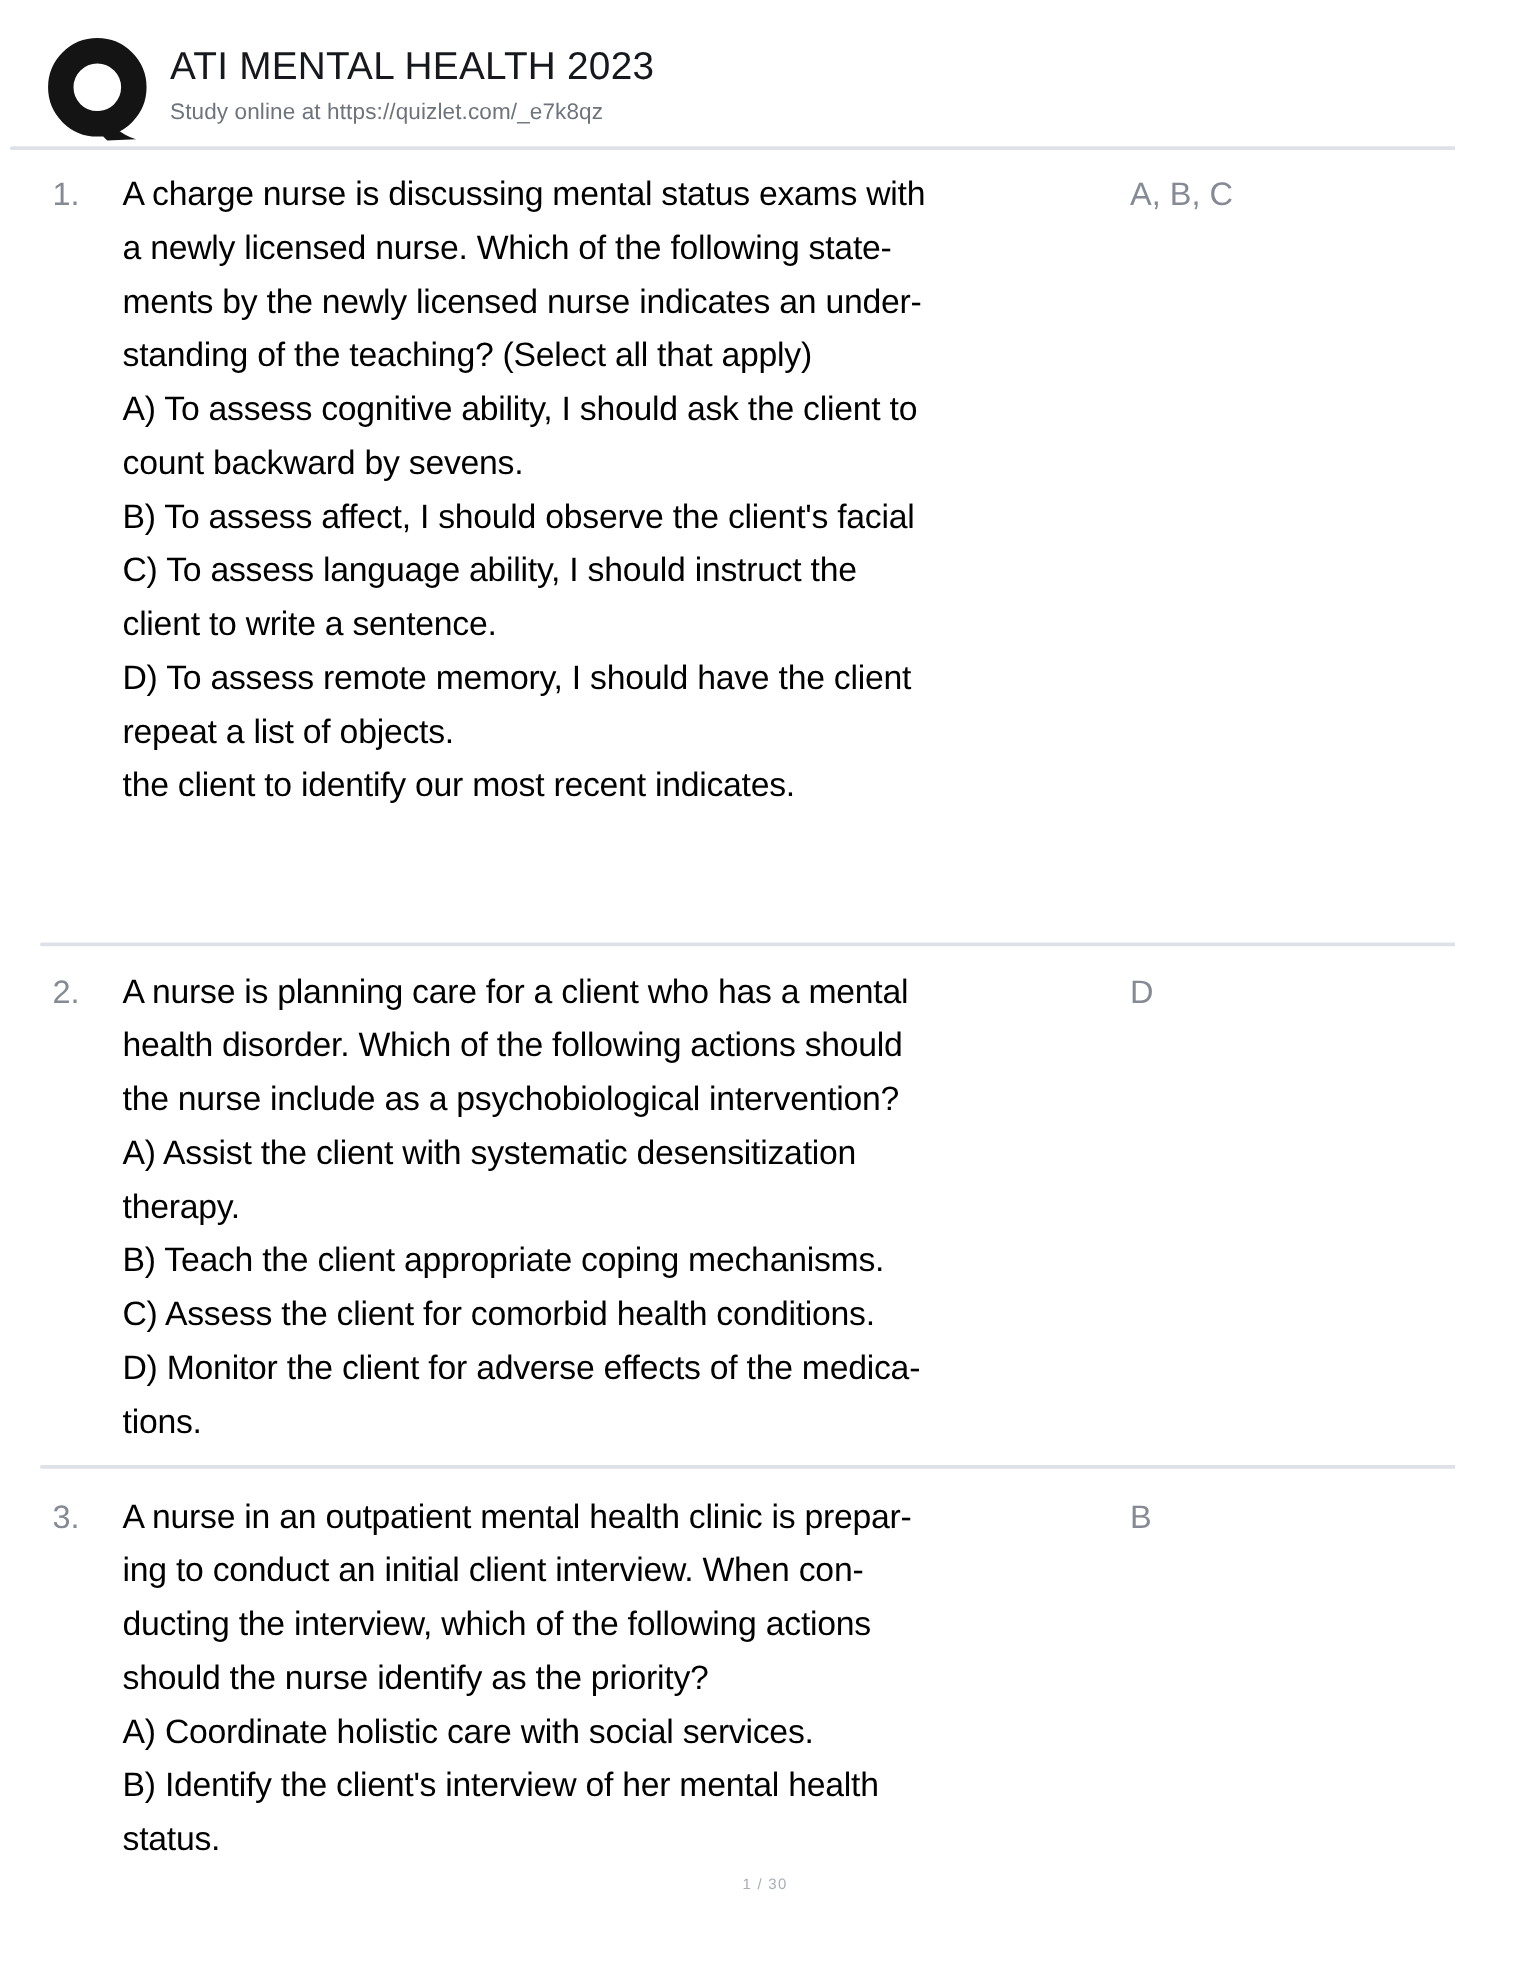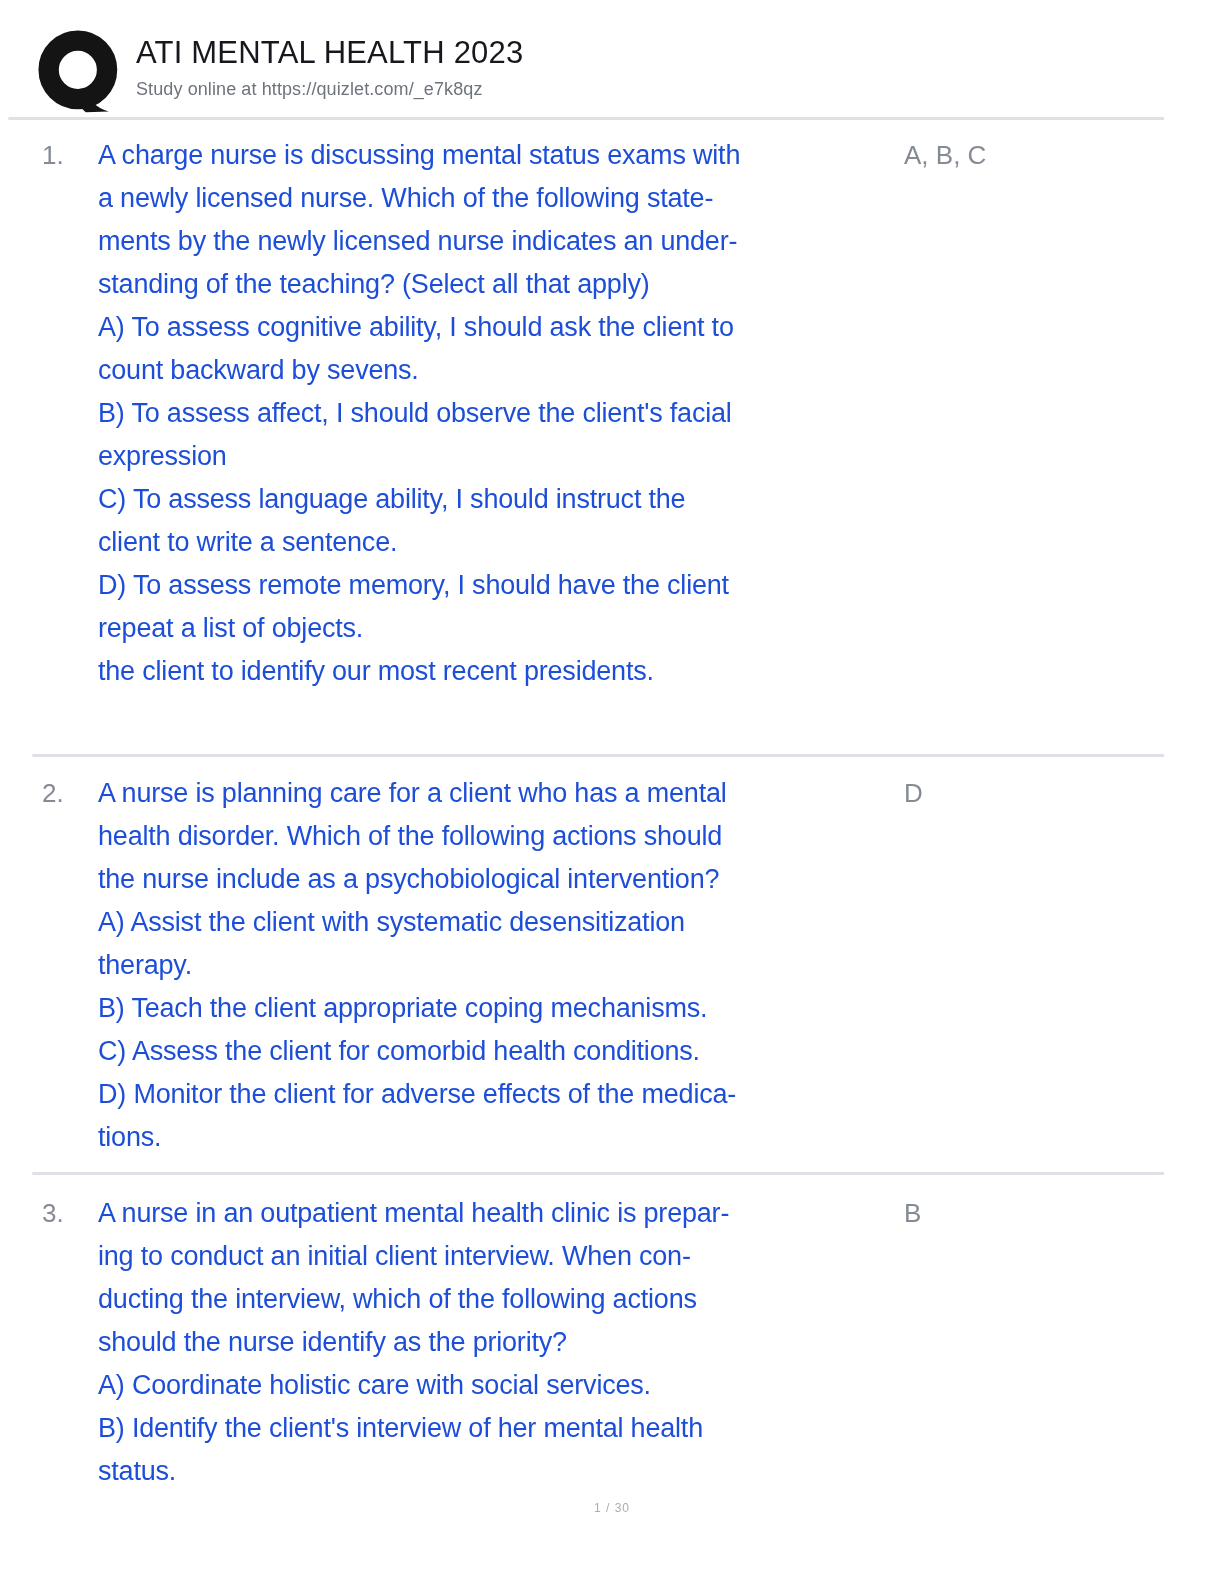--- a/index.html
+++ b/index.html
@@ -75,21 +75,21 @@
     color: #858a94;
     font-weight: 400;
   }
   .q-body {
     width: 806px;
     flex: 0 0 806px;
   }
   .q-line {
     font-size: 27px;
     line-height: 43px;
-    color: #1d4ed8;
+    color: #000000;
     white-space: nowrap;
     letter-spacing: -0.2px;
   }
   .q-answer {
     flex: 1 1 auto;
     font-size: 26px;
     line-height: 43px;
     color: #858a94;
     font-weight: 400;
     white-space: nowrap;
@@ -132,26 +132,25 @@
   <div class="question q1">
     <div class="q-num">1.</div>
     <div class="q-body">
       <div class="q-line">A charge nurse is discussing mental status exams with</div>
       <div class="q-line">a newly licensed nurse. Which of the following state-</div>
       <div class="q-line">ments by the newly licensed nurse indicates an under-</div>
       <div class="q-line">standing of the teaching? (Select all that apply)</div>
       <div class="q-line">A) To assess cognitive ability, I should ask the client to</div>
       <div class="q-line">count backward by sevens.</div>
       <div class="q-line">B) To assess affect, I should observe the client's facial</div>
-      <div class="q-line">expression</div>
       <div class="q-line">C) To assess language ability, I should instruct the</div>
       <div class="q-line">client to write a sentence.</div>
       <div class="q-line">D) To assess remote memory, I should have the client</div>
       <div class="q-line">repeat a list of objects.</div>
-      <div class="q-line">the client to identify our most recent presidents.</div>
+      <div class="q-line">the client to identify our most recent indicates.</div>
     </div>
     <div class="q-answer">A, B, C</div>
   </div>
 
   <div class="divider rule-2"></div>
 
   <div class="question q2">
     <div class="q-num">2.</div>
     <div class="q-body">
       <div class="q-line">A nurse is planning care for a client who has a mental</div>

